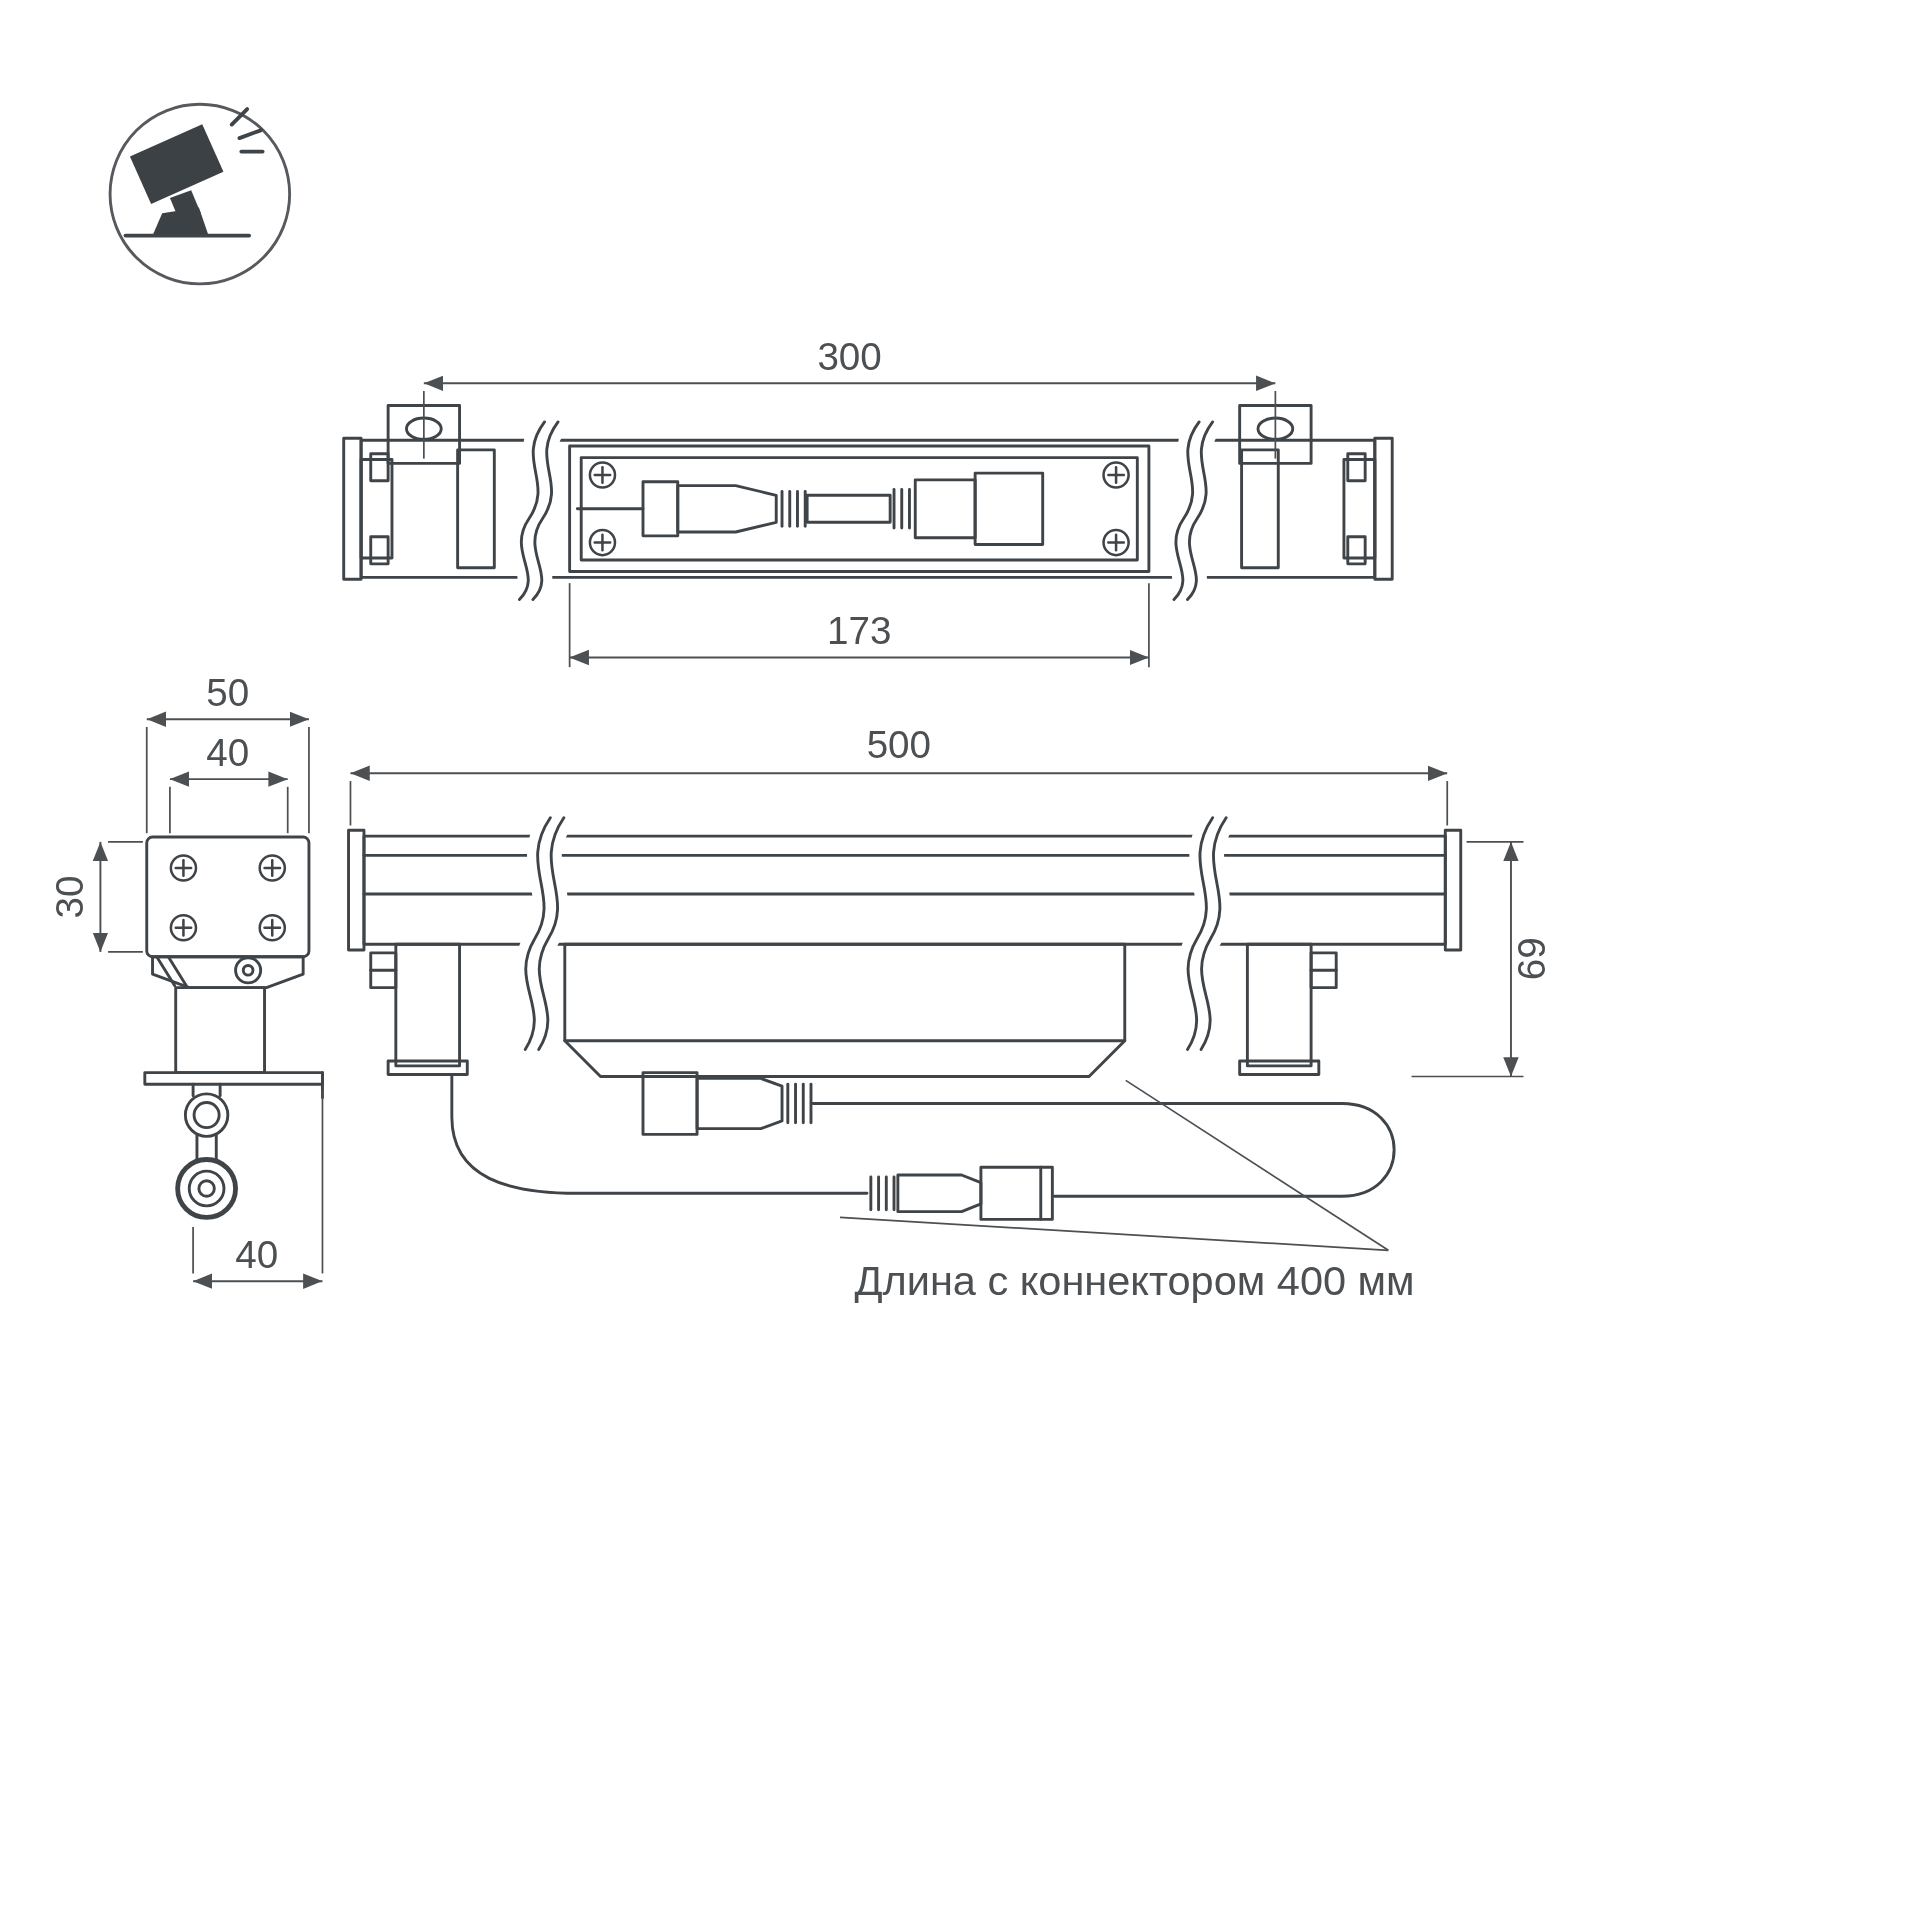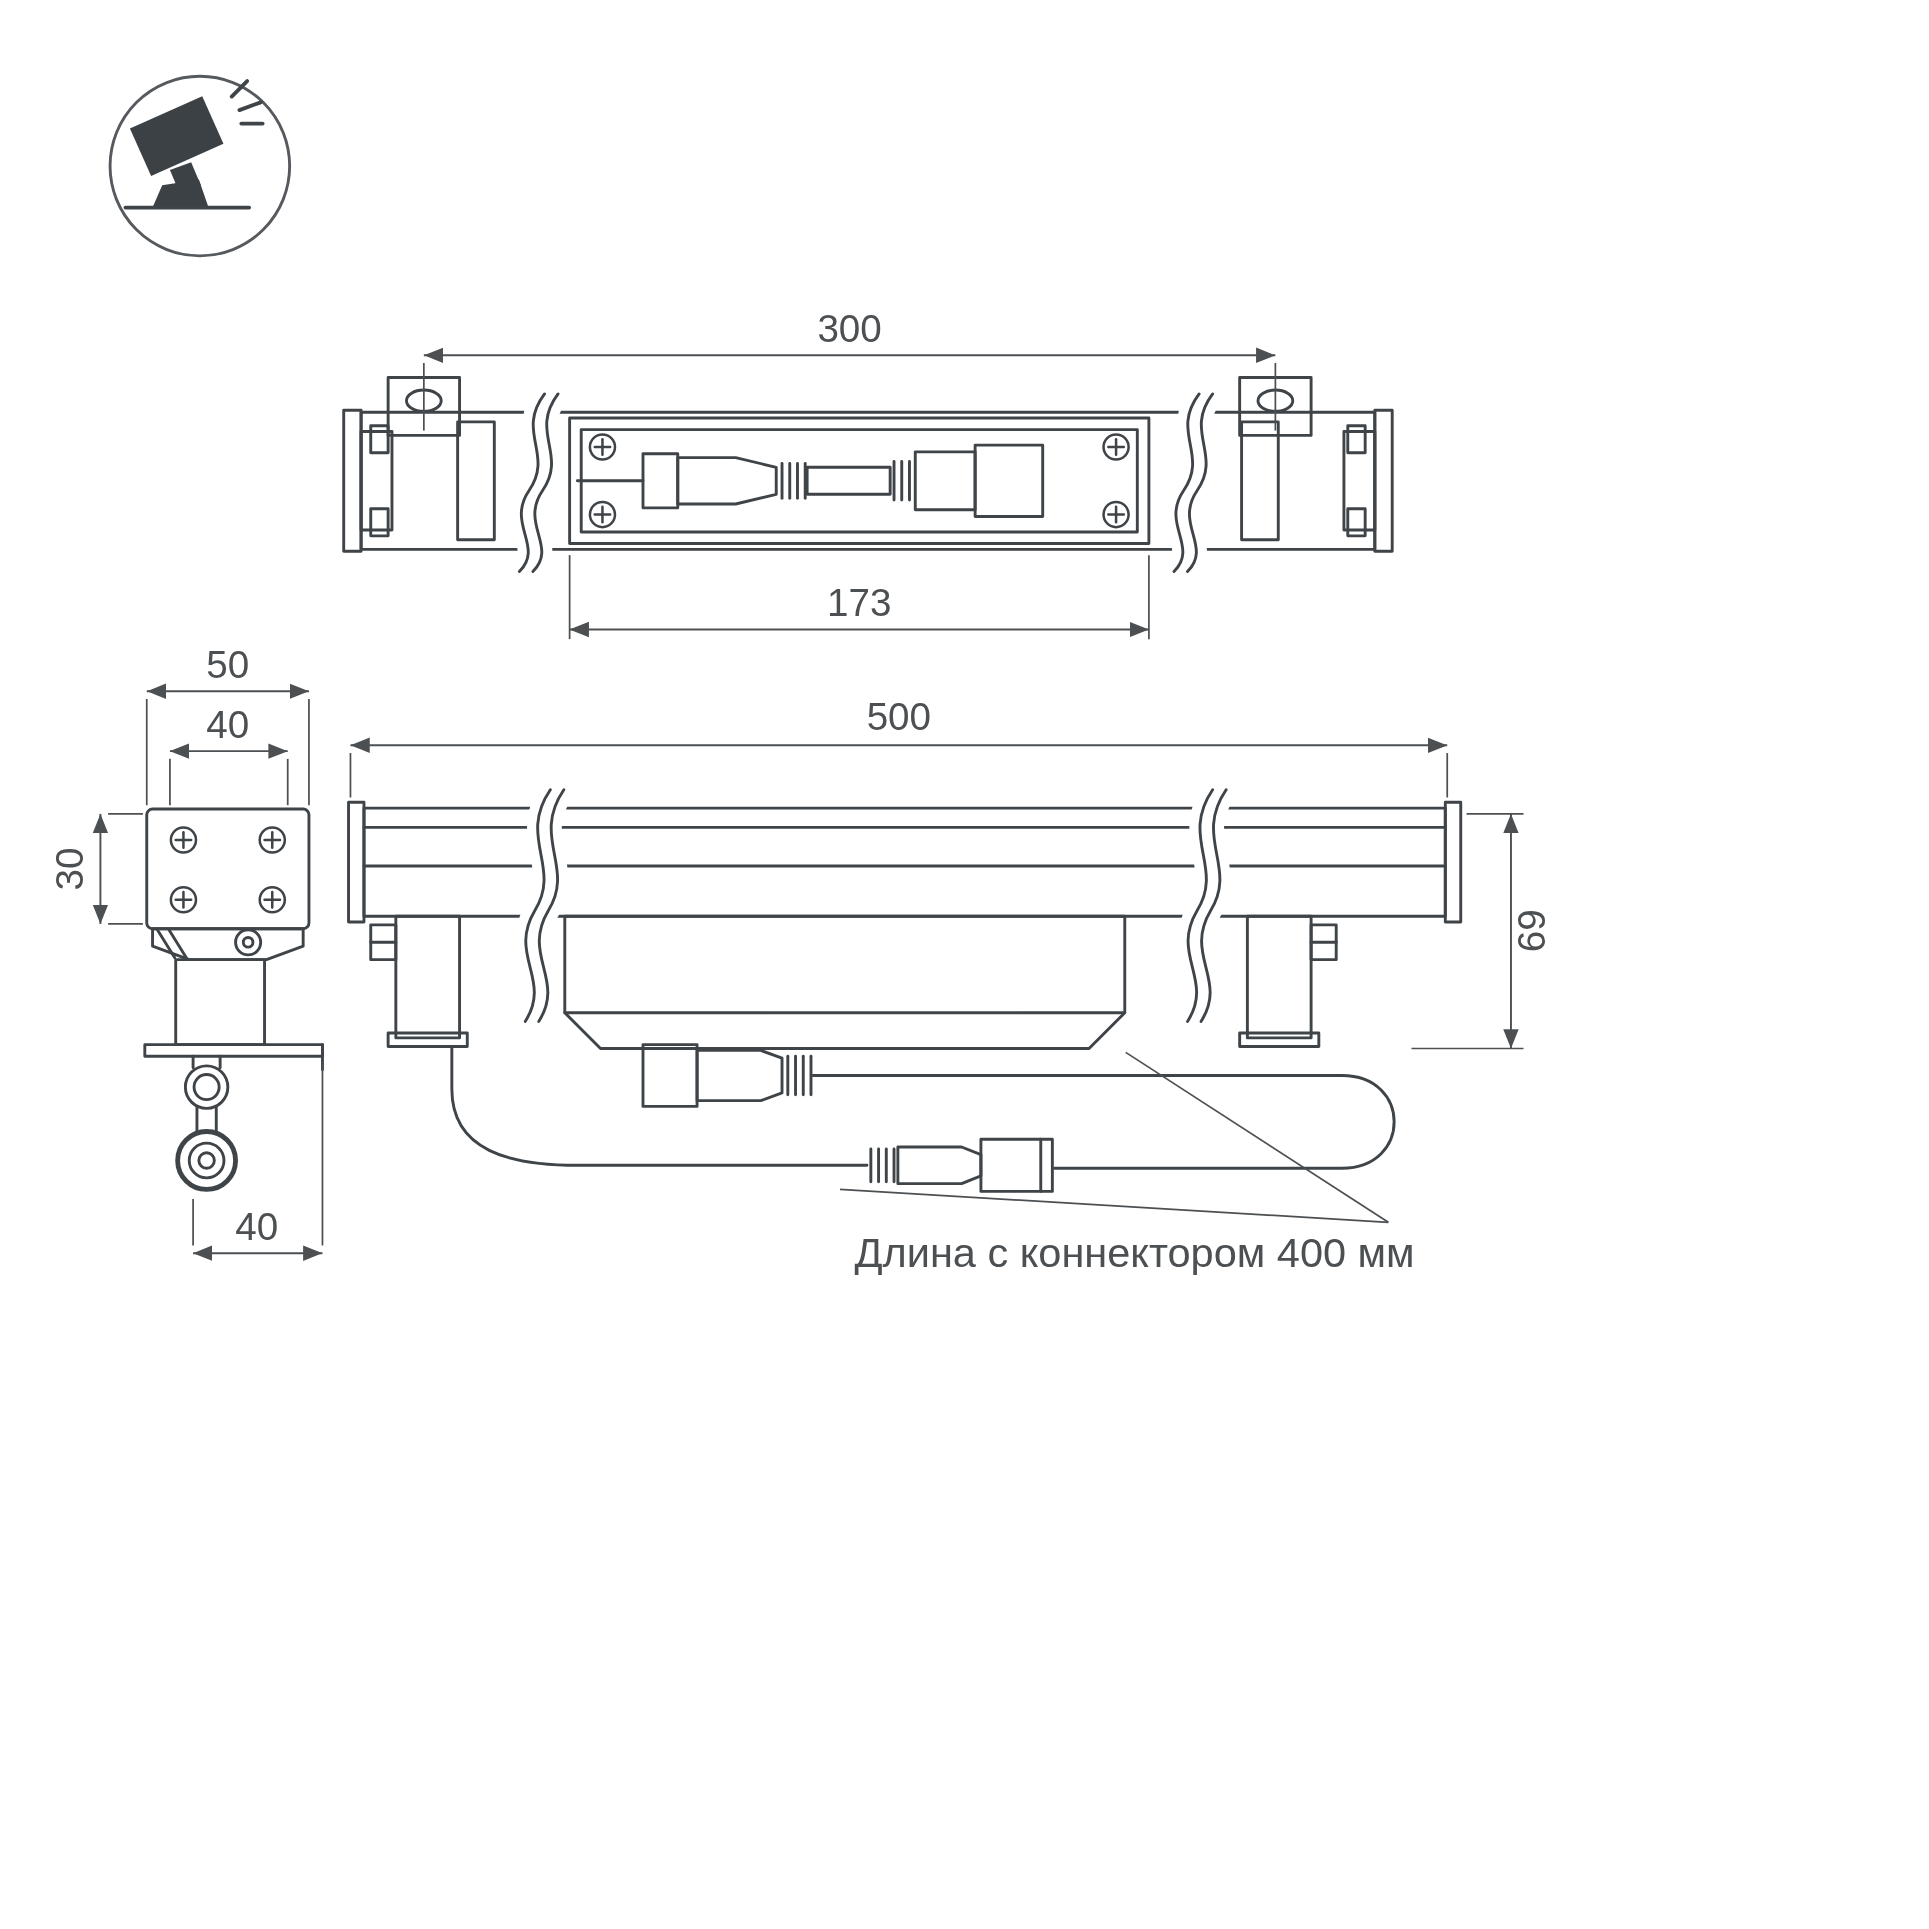--- a/index.html
+++ b/index.html
@@ -2,21 +2,21 @@
 <html style="--line: #3f4449; --dim: #4c5053; --icon-fill: #3c4146; --background: #ffffff;"><head>
 <meta charset="utf-8">
 <style>
   :root{
     --line:#3f4449;
     --dim:#4c5053;
     --icon-fill:#3c4146;
     --background:#ffffff;
   }
   html,body{margin:0;padding:0;background:var(--background);}
-  .sheet{width:1929px;height:1502px;background:var(--background);position:relative;overflow:hidden;}
+  .sheet{width:1929px;height:1502px;background:var(--background);position:relative;overflow:hidden;margin-top:28px;}
   svg{display:block;}
   .obj{stroke:var(--line);stroke-width:3;fill:none;stroke-linejoin:round;stroke-linecap:round;}
   .obj .solid{fill:var(--icon-fill);stroke:none;}
   .dim{stroke:var(--dim);stroke-width:2;fill:none;}
   .dim text, text.note{stroke:none;fill:var(--dim);font-family:"Liberation Sans",sans-serif;}
   .dim text{font-size:40px;text-anchor:middle;}
   text.note{font-size:43px;}
   .wipe{stroke:#ffffff;stroke-width:36;fill:none;stroke-linecap:butt;}
   .thin{stroke-width:1.8;}
   .bold5{stroke-width:5;}

